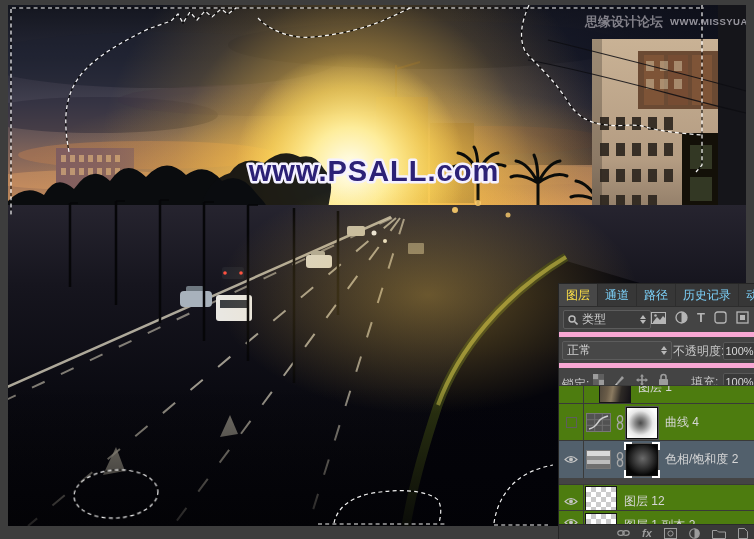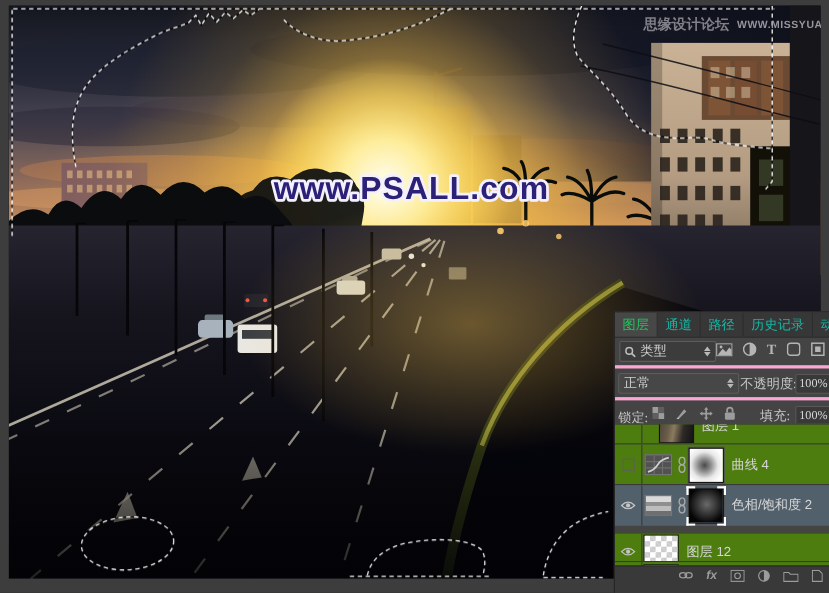--- a/index.html
+++ b/index.html
@@ -15,23 +15,23 @@
     background:#101018;overflow:hidden;
   }
   #canvas svg{display:block;}
   
   #panel{
     position:absolute;left:558px;top:283px;width:196px;height:256px;
     background:#444444;border-left:1px solid #252525;border-top:1px solid #252525;
     box-sizing:border-box;color:#c8c8c8;font-size:12px;overflow:hidden;
   }
   .tabbar{height:22px;background:#373737;display:flex;align-items:stretch;border-bottom:1px solid #2d2d2d;white-space:nowrap;}
-  .tab{padding:3px 7px 0 7px;color:#14b8a6;border-right:1px solid #2d2d2d;font-size:12px;}
-  .tab.active{background:#474747;color:#22c55e;}
-  .row{position:relative;height:25px;border-bottom:3px solid #f9a8d4;font-family:Liberation Serif, serif;}
+  .tab{padding:3px 7px 0 7px;color:#7dd3fc;border-right:1px solid #2d2d2d;font-size:12px;}
+  .tab.active{background:#474747;color:#fde047;}
+  .row{position:relative;height:25px;border-bottom:5px solid #f9a8d4;}
   .combo{
     position:absolute;background:#3c3c3c;border:1px solid #5c5c5c;border-radius:2px;
     height:17px;display:flex;align-items:center;padding:0 4px;gap:4px;color:#cfcfcf;
   }
   .updn{display:inline-flex;flex-direction:column;margin-left:auto;gap:1px;}
   .updn i{width:0;height:0;border-left:3.5px solid transparent;border-right:3.5px solid transparent;display:block;}
   .updn i.u{border-bottom:4px solid #b9b9b9;}
   .updn i.d{border-top:4px solid #b9b9b9;}
   .lbl{position:absolute;color:#c6c6c6;}
   .valbox{position:absolute;height:16px;background:#393939;border:1px solid #575757;border-radius:2px;
@@ -51,21 +51,21 @@
   }
   .lname{margin-left:8px;color:#d6d6d6;white-space:nowrap;}
   .mask{width:30px;height:30px;position:relative;flex:none;box-shadow:0 0 0 1px #0d0d0d,0 0 0 2px #555;}
   .mask .ck{position:absolute;width:6px;height:6px;border:2px solid #fff;}
   .ck.tl{left:-3px;top:-3px;border-right:none;border-bottom:none;}
   .ck.tr{right:-3px;top:-3px;border-left:none;border-bottom:none;}
   .ck.bl{left:-3px;bottom:-3px;border-right:none;border-top:none;}
   .ck.br{right:-3px;bottom:-3px;border-left:none;border-top:none;}
   .adjicon{width:23px;height:17px;border:1px solid #777;flex:none;background:#525252;}
   .chain{margin:0 3px 0 5px;flex:none;}
-  .botbar{position:absolute;left:0;bottom:0;width:196px;height:25px;background:#393939;border-top:1px solid #2b2b2b;display:flex;align-items:flex-start;padding-top:3px;gap:12px;color:#9c9c9c;box-sizing:border-box;}
+  .botbar{position:absolute;left:0;bottom:0;width:196px;height:15px;background:#393939;border-top:1px solid #2b2b2b;display:flex;align-items:flex-start;padding-top:3px;gap:12px;color:#9c9c9c;box-sizing:border-box;}
   .botbar .fx{font-size:11px;font-style:italic;font-weight:bold;line-height:10px;}
 </style>
 </head>
 <body>
 
 <div id="canvas">
 <svg width="738" height="521" viewBox="0 0 738 521">
   <defs>
     <linearGradient id="skyG" x1="0" y1="0" x2="0" y2="1">
       <stop offset="0" stop-color="#14161f"></stop>

